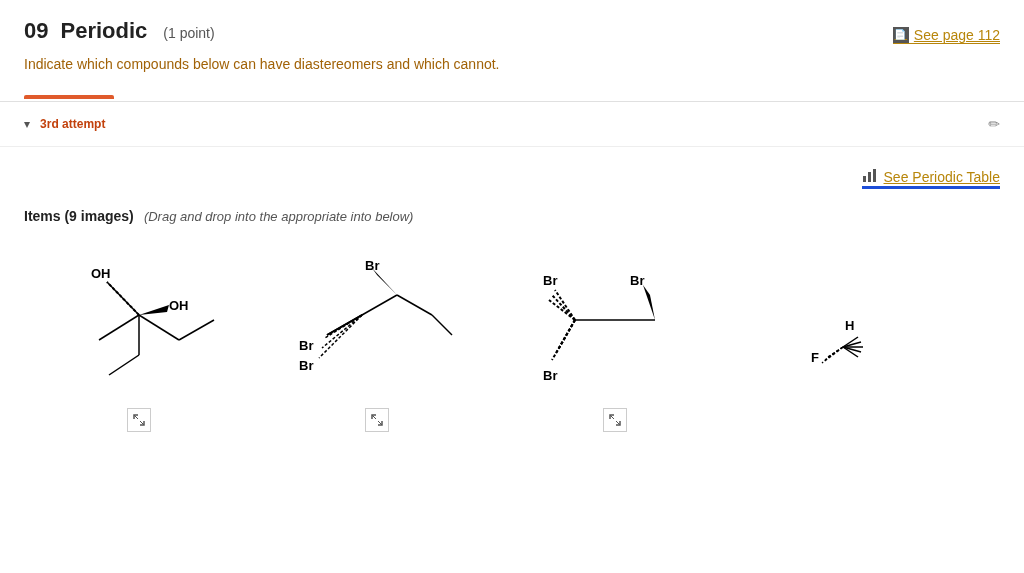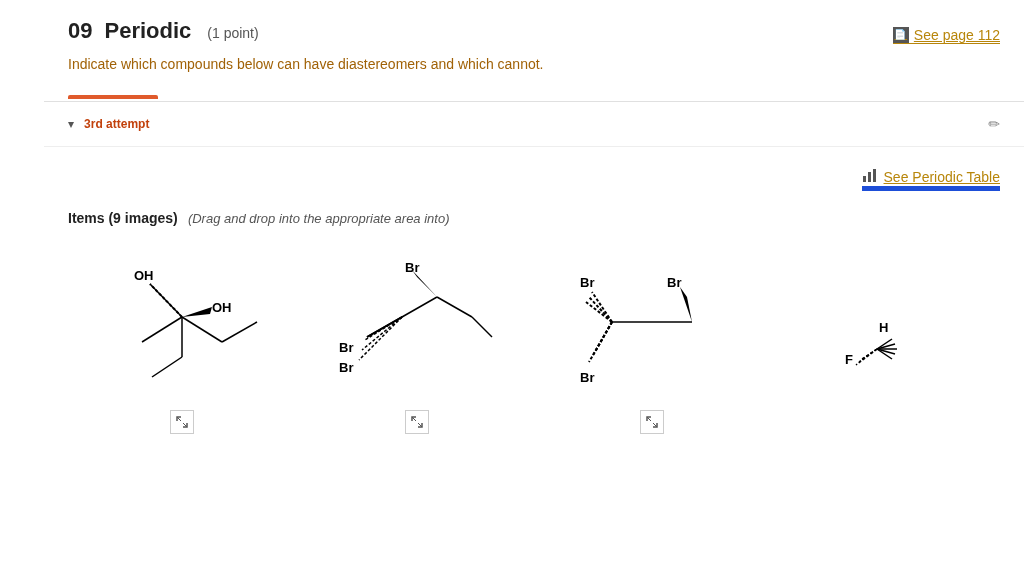--- a/index.html
+++ b/index.html
@@ -7,21 +7,20 @@
       font-family: -apple-system, BlinkMacSystemFont, 'Segoe UI', sans-serif;
       background: #fff;
       color: #222;
       font-size: 15px;
     }
     .page-container {
       width: 1024px;
       min-height: 573px;
       position: relative;
       overflow: hidden;
-      padding-left: 44px;
     }
     
     .question-header {
       display: flex;
       align-items: baseline;
       padding: 18px 24px 6px 24px;
       justify-content: space-between;
     }
     .question-number-title {
       display: flex;
@@ -116,21 +115,21 @@
       padding: 20px 24px 10px 24px;
     }
     .periodic-link {
       display: flex;
       align-items: center;
       gap: 6px;
       color: #b8860b;
       font-size: 14px;
       text-decoration: underline;
       cursor: pointer;
-      border-bottom: 5px solid #1d4ed8;
+      border-bottom: 3px solid #1d4ed8;
     }
     .periodic-icon {
       font-size: 14px;
       color: #555;
     }
     
     .items-label-row {
       padding: 8px 24px 16px 24px;
     }
     .items-label-bold {
@@ -218,21 +217,21 @@
           <rect x="6" y="5" width="3" height="10" fill="#555"></rect>
           <rect x="11" y="2" width="3" height="13" fill="#555"></rect>
         </svg>
       </span>
       <span>See Periodic Table</span>
     </div>
   </div>
 
   <div class="items-label-row">
     <span class="items-label-bold">Items (9 images)</span>
-    <span class="items-label-italic">(Drag and drop into the appropriate area into)</span>
+    <span class="items-label-italic">(Drag and drop into the appropriate into below)</span>
   </div>
 
   <div class="molecules-grid">
 
     <div class="molecule-item">
       <svg class="molecule-svg" viewBox="0 0 200 160">
 
         <text x="52" y="38" font-size="13" font-weight="bold" font-family="Arial">OH</text>
 
         <text x="130" y="70" font-size="13" font-weight="bold" font-family="Arial">OH</text>

